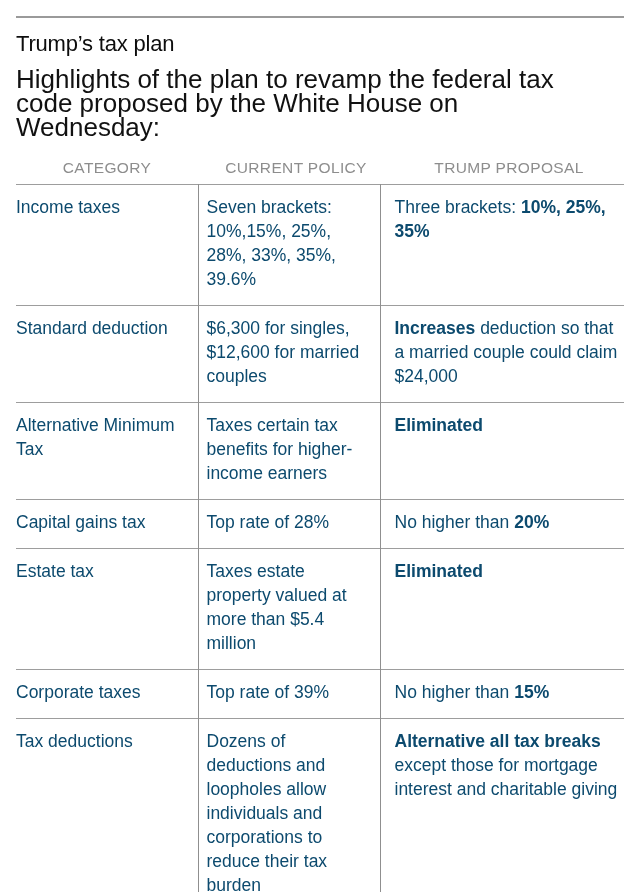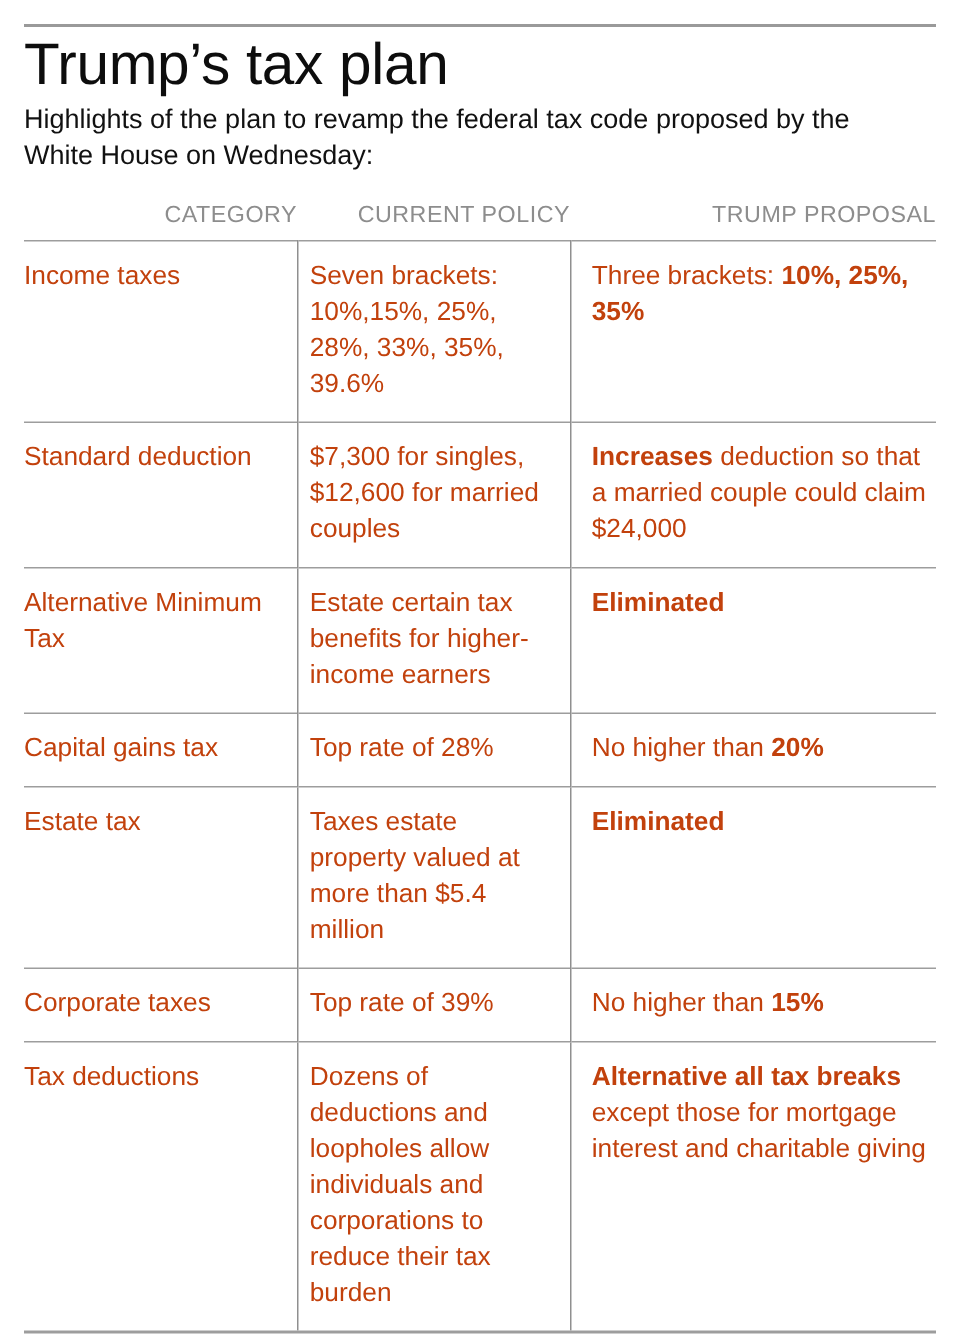--- a/index.html
+++ b/index.html
@@ -30,31 +30,31 @@
     background: #9a9a9a;
     margin-top: 16px;
     width: 608px;
   }
 
   
   .header-block {
     padding-top: 7px;
   }
   .title {
-    font-size: 39px;
+    font-size: 22px;
     line-height: 38px;
     font-weight: 400;
     letter-spacing: -0.2px;
     color: #0d0d0d;
     margin: 0;
     padding: 0;
     white-space: nowrap;
   }
   .subtitle {
-    font-size: 18px;
+    font-size: 26px;
     line-height: 24px;
     font-weight: 400;
     color: #111111;
     margin: 4px 0 0 0;
     padding: 0;
     max-width: 560px;
   }
 
   
   .tax-table {
@@ -66,40 +66,40 @@
   .tax-table col.c-category { width: 182px; }
   .tax-table col.c-current  { width: 182px; }
   .tax-table col.c-proposal { width: 244px; }
 
   .tax-table thead th {
     font-size: 15.5px;
     line-height: 18px;
     font-weight: 400;
     letter-spacing: 0.35px;
     color: #8d8d8d;
-    text-align: right;
+    text-align: center;
     vertical-align: bottom;
     padding: 0 0 7px 0;
     border: none;
   }
   .tax-table thead th.col-current  { padding-left: 14px; }
   .tax-table thead th.col-proposal { padding-left: 14px; margin-top: 34px; }
 
   .tax-table tbody tr {
     border-top: 1.5px solid #9d9d9d;
   }
   .tax-table tbody tr:first-child {
     border-top: 1.5px solid #9d9d9d;
   }
 
   .tax-table tbody td {
     font-size: 17.5px;
     line-height: 24px;
     font-weight: 400;
-    color: #c2410c;
+    color: #0c4a6e;
     vertical-align: top;
     padding: 10px 12px 14px 0;
     border: none;
   }
   .tax-table tbody td.col-current {
     border-left: 1.3px solid #8f8f8f;
     padding-left: 8px;
   }
   .tax-table tbody td.col-proposal {
     border-left: 1.3px solid #8f8f8f;
@@ -150,26 +150,26 @@
       </tr>
     </thead>
     <tbody id="table-body">
         <tr>
           <td class="col-category">Income taxes</td>
           <td class="col-current">Seven brackets: 10%,15%, 25%, 28%, 33%, 35%, 39.6%</td>
           <td class="col-proposal"><span>Three brackets: </span><b>10%, 25%, 35%</b></td>
         </tr>
         <tr>
           <td class="col-category">Standard deduction</td>
-          <td class="col-current">$7,300 for singles, $12,600 for married couples</td>
+          <td class="col-current">$6,300 for singles, $12,600 for married couples</td>
           <td class="col-proposal"><b>Increases</b><span> deduction so that a married couple could claim $24,000</span></td>
         </tr>
         <tr>
           <td class="col-category">Alternative Minimum Tax</td>
-          <td class="col-current">Estate certain tax benefits for higher-income earners</td>
+          <td class="col-current">Taxes certain tax benefits for higher-income earners</td>
           <td class="col-proposal"><b>Eliminated</b></td>
         </tr>
         <tr>
           <td class="col-category">Capital gains tax</td>
           <td class="col-current">Top rate of 28%</td>
           <td class="col-proposal"><span>No higher than </span><b>20%</b></td>
         </tr>
         <tr>
           <td class="col-category">Estate tax</td>
           <td class="col-current">Taxes estate property valued at more than $5.4 million</td>

